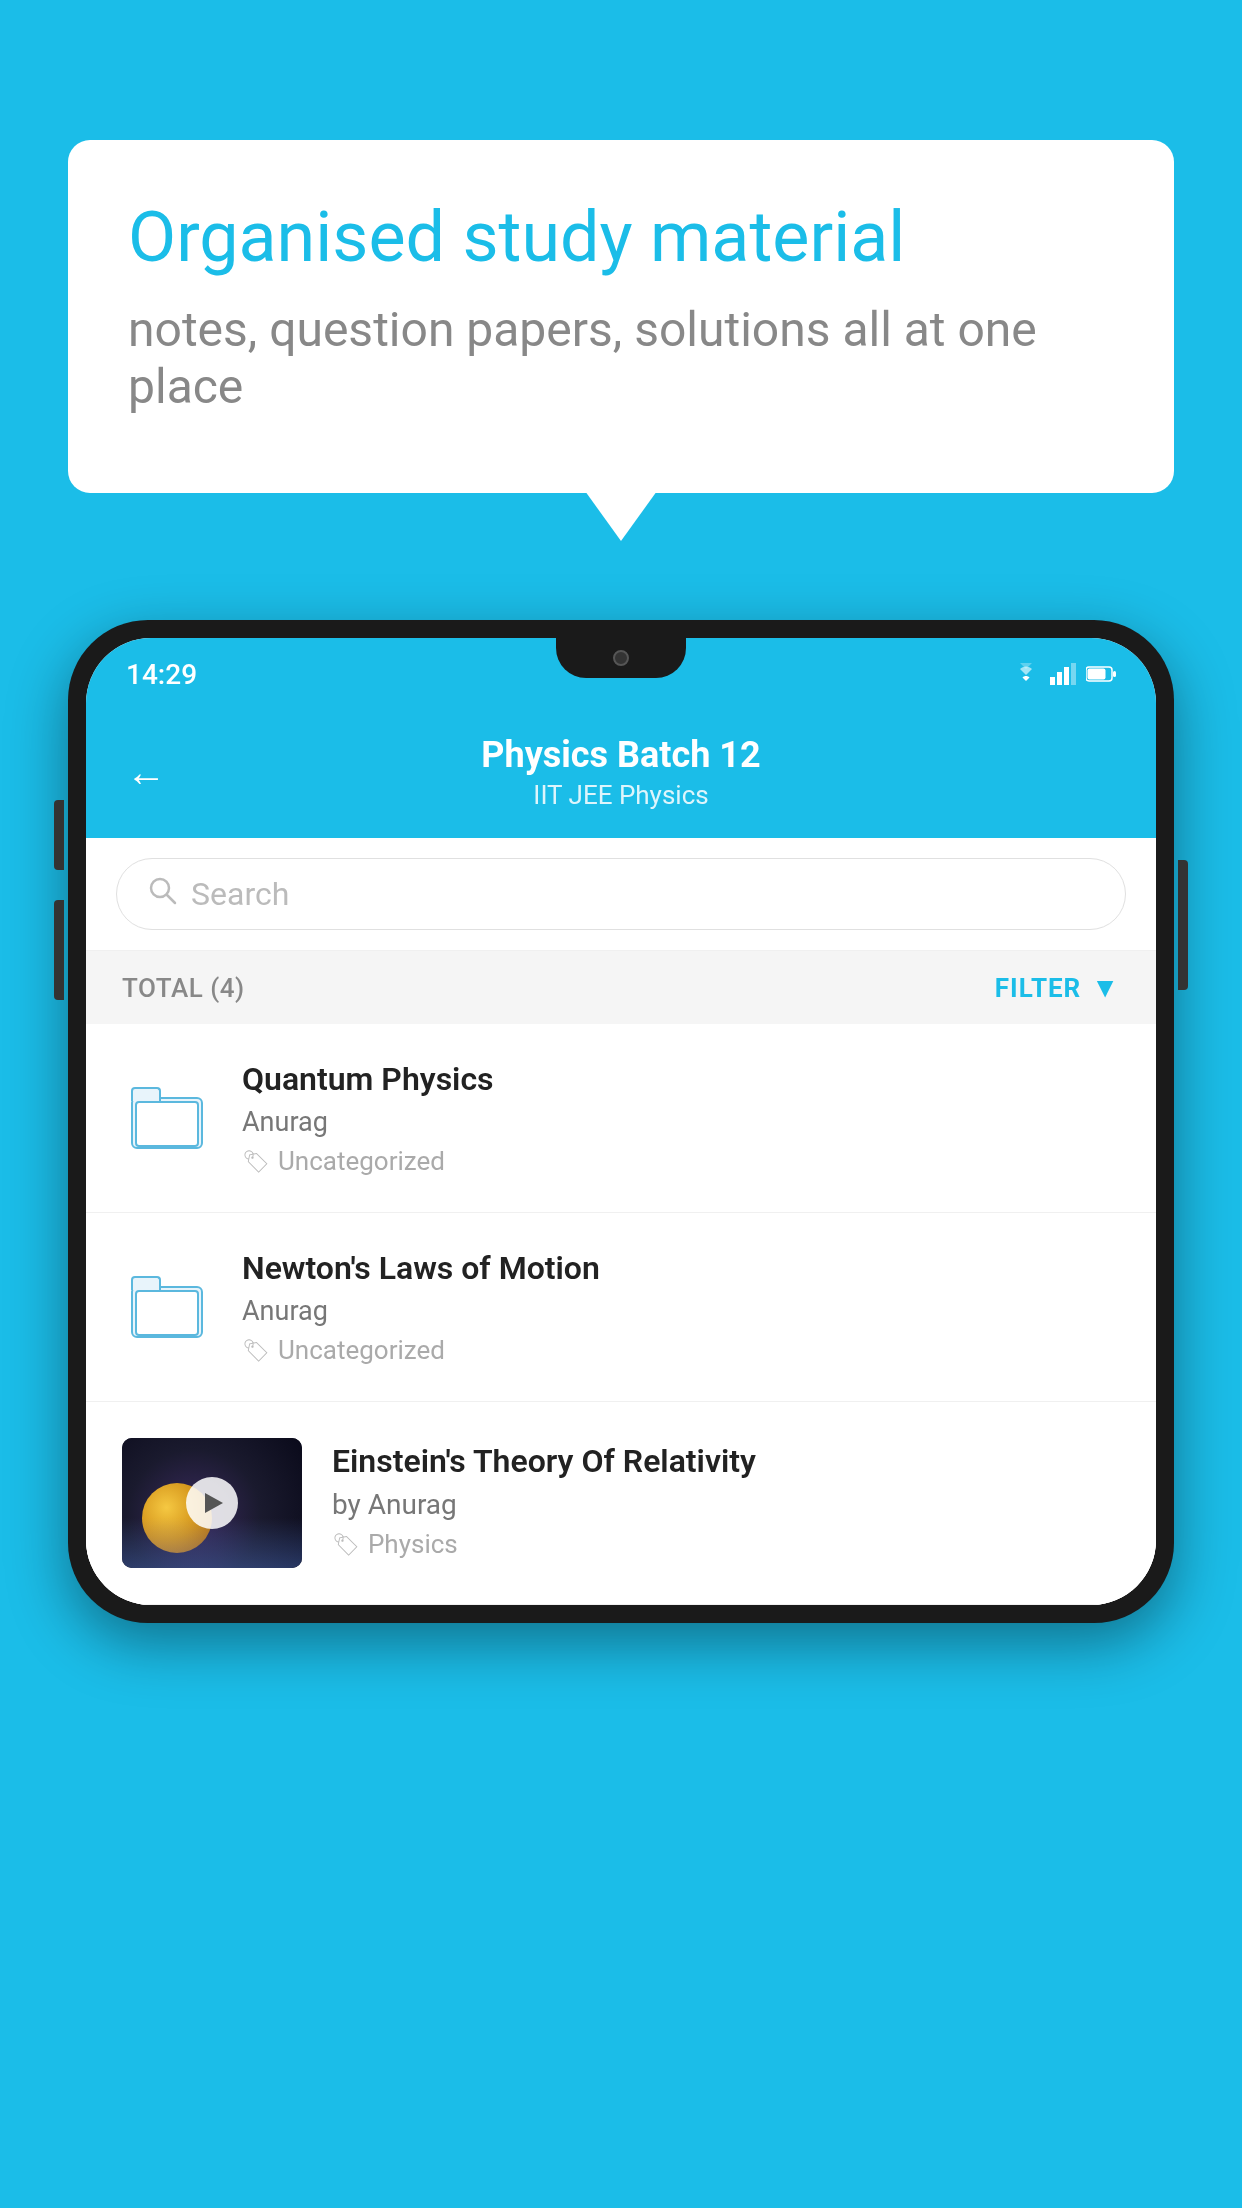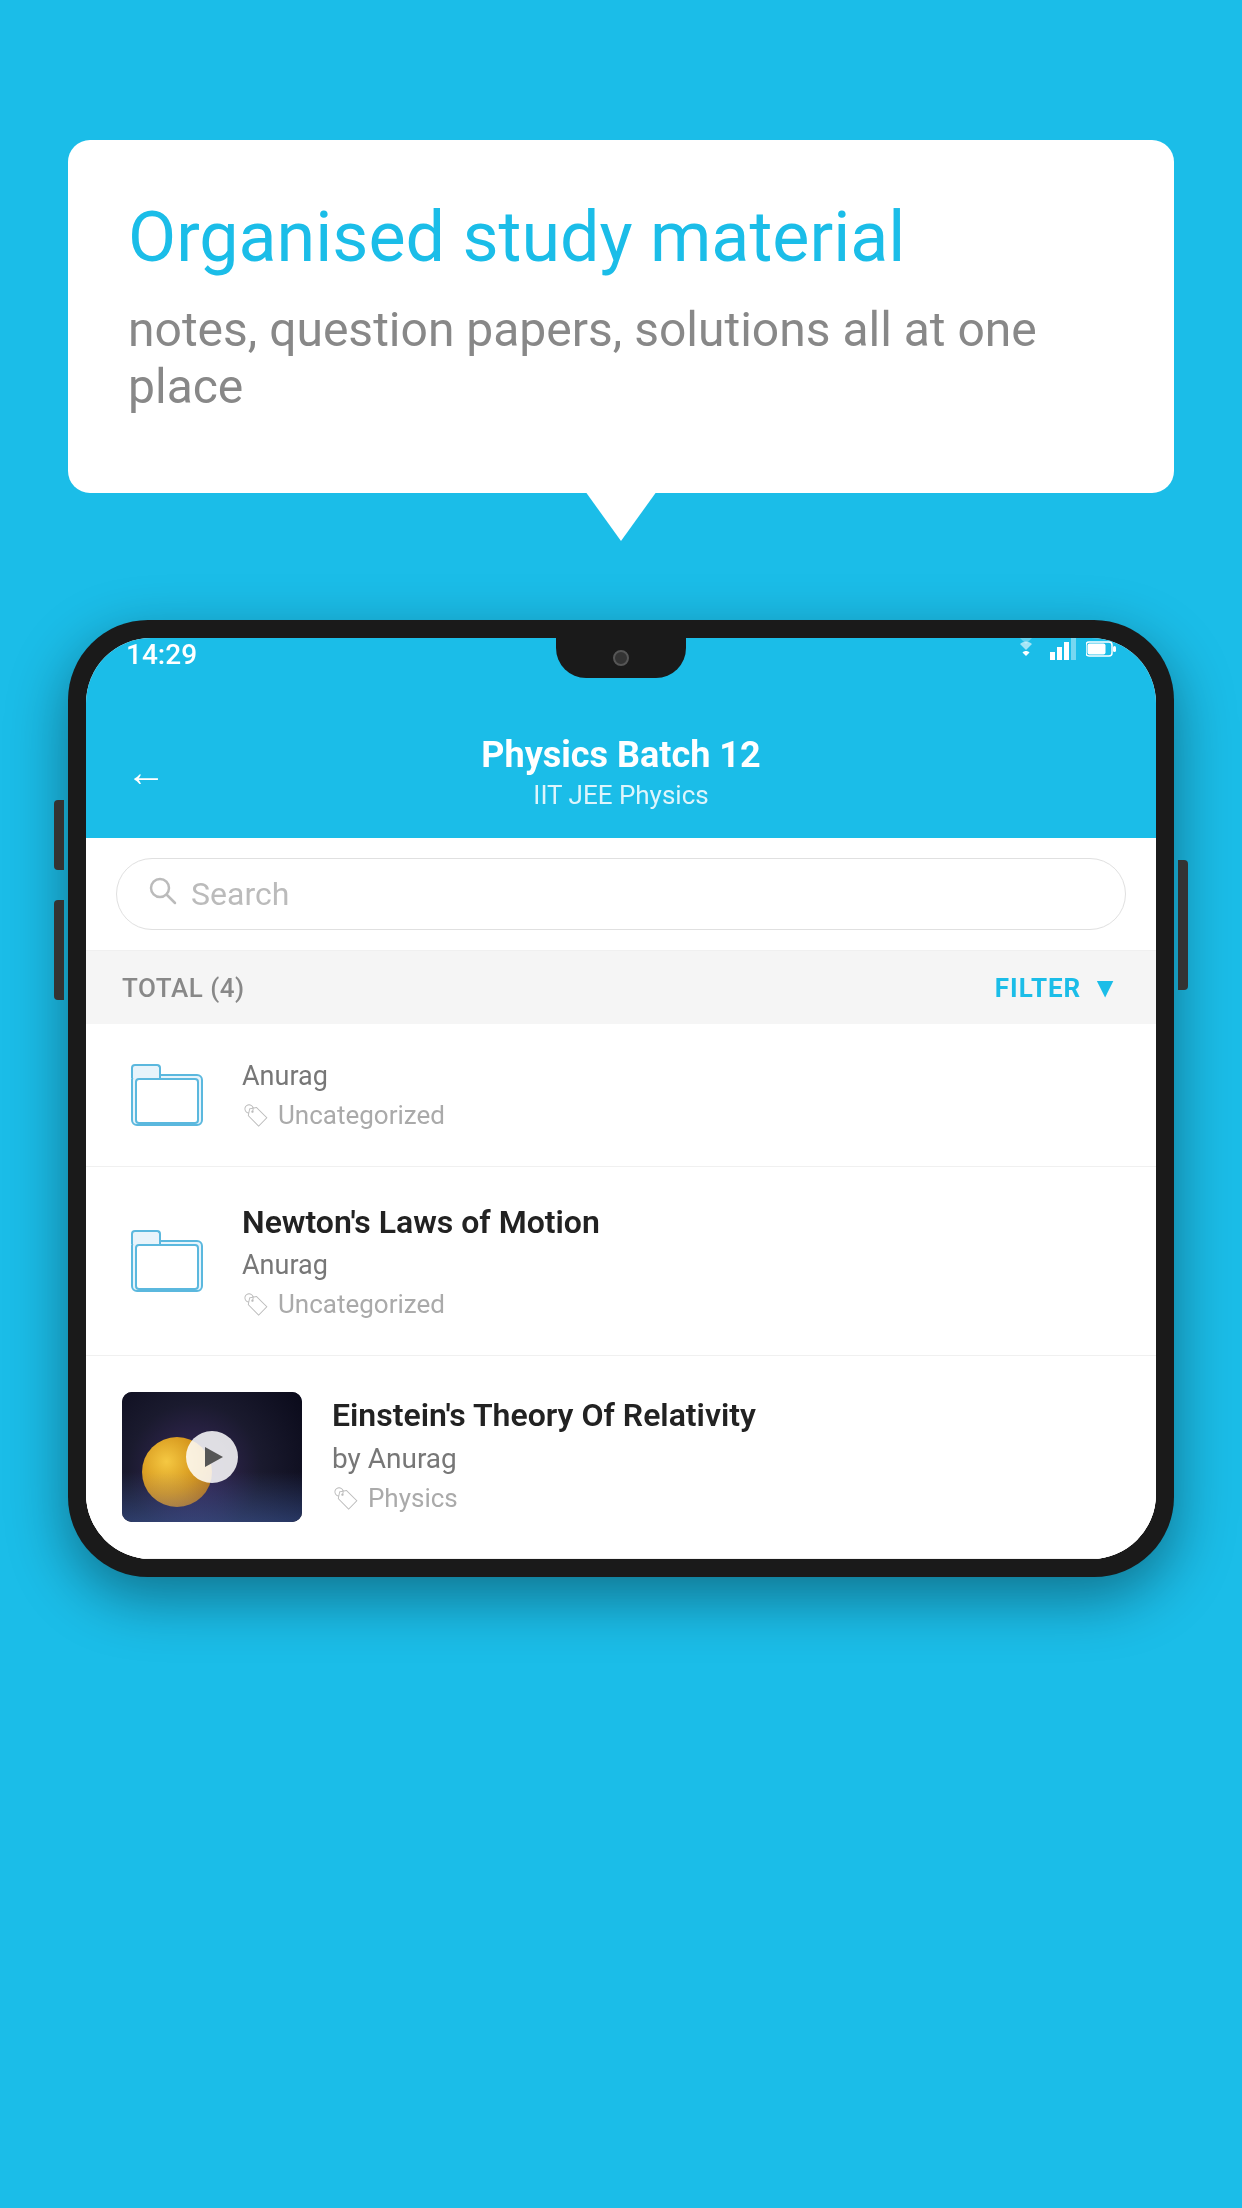--- a/index.html
+++ b/index.html
@@ -78,21 +78,21 @@
       border-radius: 65px;
       overflow: hidden;
       position: relative;
     }
 
     
     .phone-status-bar {
       background: #1BBDE8;
       height: 72px;
       display: flex;
-      align-items: flex-start;
+      align-items: center;
       justify-content: space-between;
       padding: 0 40px;
       position: relative;
     }
 
     .status-time {
       color: white;
       font-size: 28px;
       font-weight: 500;
     }
@@ -553,20 +553,21 @@
 
         <div class="list-item">
           <div class="item-icon-wrap">
             <div class="folder-icon">
               <div class="folder-back"></div>
               <div class="folder-tab"></div>
               <div class="folder-front"></div>
             </div>
           </div>
           <div class="item-text">
+            <div class="item-title">Quantum Physics</div>
             <div class="item-author">Anurag</div>
             <div class="item-tag">
               <span class="tag-icon">🏷</span>
               <span>Uncategorized</span>
             </div>
           </div>
         </div>
 
         <div class="list-item">
           <div class="item-icon-wrap">

